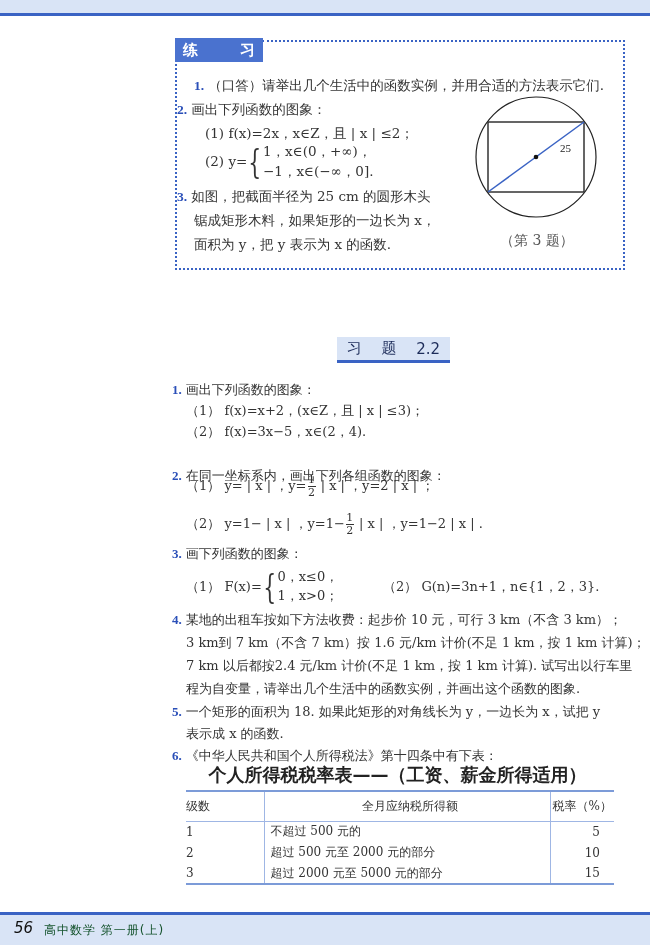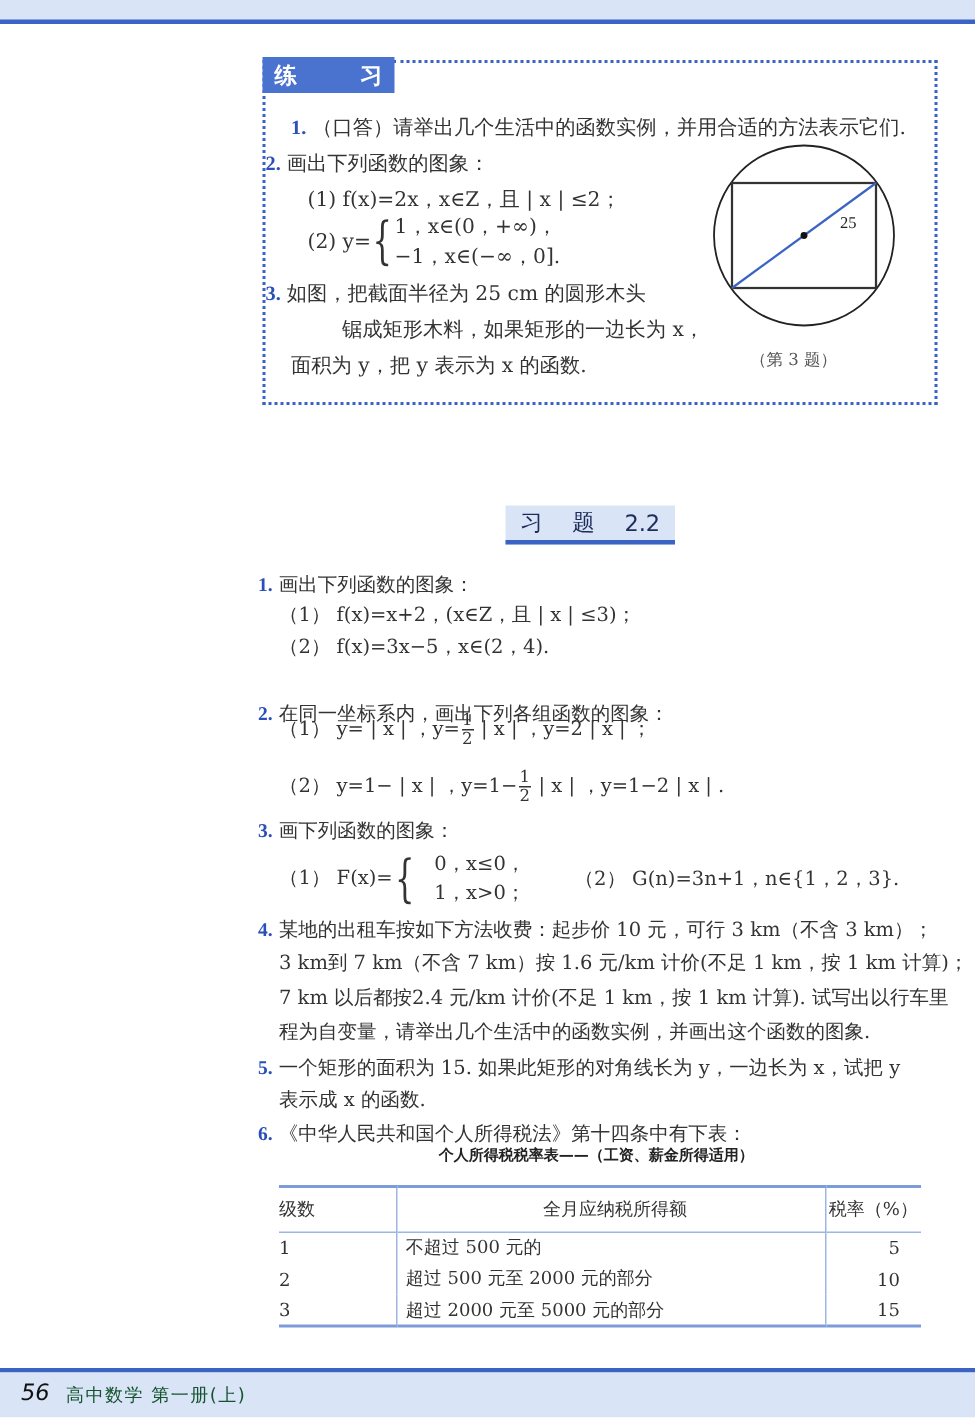--- a/index.html
+++ b/index.html
@@ -19,35 +19,35 @@
     position: absolute; left: 175px; top: 38px; width: 88px; height: 24px;
     background: #4a72cf; color: #fff; font-family: "DejaVu Sans", sans-serif; font-size: 15px; font-weight: bold;
     display: flex; justify-content: space-between; align-items: center; padding: 0 8px;
   }
   .ptext { position: absolute; font-size: 13.5px; line-height: 24px; white-space: nowrap; color: #333; }
   .num { color: #2a4fb8; font-weight: bold; margin-right: 4px; font-family: "Liberation Serif", serif; }
   .brace { display: inline-block; vertical-align: middle; font-size: 34px; line-height: 34px; transform: scaleX(0.6); margin: 0 -3px; font-weight: 100; }
   .cases { display: inline-block; vertical-align: middle; line-height: 20px; }
 
   .figure { position: absolute; left: 474px; top: 95px; width: 125px; height: 130px; }
-  .fig-caption { position: absolute; left: 500px; top: 232px; font-size: 11px; color: #555; }
+  .fig-caption { position: absolute; left: 500px; top: 232px; font-size: 14px; color: #555; }
 
   
   .ex-header {
     position: absolute; left: 337px; top: 337px; width: 113px; height: 26px;
     background: #d9e4f6; color: #1d2c5a; font-family: "DejaVu Sans", sans-serif; font-size: 15px;
     display: flex; justify-content: space-around; align-items: center; border-bottom: 3px solid #3a63c4;
   }
 
   .etext { position: absolute; left: 172px; font-size: 13px; line-height: 20px; white-space: nowrap; color: #333; }
   .indent { left: 186px; }
   .frac { display: inline-flex; flex-direction: column; align-items: center; vertical-align: middle; font-size: 11px; line-height: 12px; margin: 0 1px; }
   .frac .bar { border-top: 1px solid #333; width: 8px; }
 
-  .table-title { position: absolute; left: 0; width: 650px; top: 763px; text-align: center; font-family: "DejaVu Sans", sans-serif; font-size: 10px; font-weight: bold; color: #222; padding-left: 175px; padding-right: 30px; }
+  .table-title { position: absolute; left: 0; width: 650px; top: 763px; text-align: center; font-family: "DejaVu Sans", sans-serif; font-size: 18px; font-weight: bold; color: #222; padding-left: 175px; padding-right: 30px; }
   table.tax { position: absolute; left: 186px; top: 790px; width: 428px; border-collapse: collapse; font-size: 12px; color: #333; }
   table.tax th { font-weight: normal; height: 30px; border-top: 2px solid #7c9bd8; border-bottom: 1px solid #9fb6e4; }
   table.tax td { height: 21px; }
   table.tax tr:last-child td { border-bottom: 2px solid #7c9bd8; }
   table.tax .c1 { width: 78px; text-align: left; border-right: 1px solid #9fb6e4; }
   table.tax .c2 { width: 286px; text-align: left; padding-left: 6px; border-right: 1px solid #9fb6e4; margin-top: 24px; }
   table.tax th.c2 { text-align: center; }
   table.tax .c3 { width: 64px; text-align: right; padding-right: 14px; }
   table.tax th.c3 { text-align: center; padding-right: 0; }
 
@@ -75,21 +75,21 @@
 <div class="ptext" style="left:177px; top:97px;">
   <span class="num">2.</span><span>画出下列函数的图象：</span>
 </div>
 <div class="ptext" style="left:205px; top:121px;">(1) f(x)=2x，x∈Z，且 | x | ≤2；</div>
 <div class="ptext" style="left:205px; top:141px; line-height:20px;">
   <span style="vertical-align:middle;">(2) y=</span><span class="brace">{</span><span class="cases"><span>1，x∈(0，+∞)，</span><br><span>−1，x∈(−∞，0].</span></span>
 </div>
 <div class="ptext" style="left:177px; top:184px;">
   <span class="num">3.</span><span>如图，把截面半径为 25 cm 的圆形木头</span>
 </div>
-<div class="ptext" style="left:194px; top:208px;margin-left:34px;">锯成矩形木料，如果矩形的一边长为 x，</div>
+<div class="ptext" style="left:194px; top:208px;">锯成矩形木料，如果矩形的一边长为 x，</div>
 <div class="ptext" style="left:194px; top:232px;">面积为 y，把 y 表示为 x 的函数.</div>
 
 <svg class="figure" viewBox="0 0 125 130">
   <circle cx="62" cy="62" r="60" fill="none" stroke="#222" stroke-width="1.2"></circle>
   <rect x="14" y="27" width="96" height="70" fill="none" stroke="#333" stroke-width="1.5"></rect>
   <line x1="14" y1="97" x2="110" y2="27" stroke="#3a63c4" stroke-width="1.5"></line>
   <circle cx="62" cy="62" r="2.3" fill="#111"></circle>
   <text x="86" y="57" font-size="11" font-family="Liberation Serif, serif" fill="#222">25</text>
 </svg>
 <div class="fig-caption">（第 3 题）</div>
@@ -121,33 +121,33 @@
       <span>1</span>
       <span class="bar"></span>
       <span>2</span>
     </span><span> | x | ，y=1−2 | x | .</span>
 </div>
 
 <div class="etext" style="top:544px;">
   <span class="num">3.</span><span>画下列函数的图象：</span>
 </div>
 <div class="etext indent" style="top:567px; line-height:19px;">
-  <span style="vertical-align:middle;">（1） F(x)=</span><span class="brace">{</span><span class="cases" style="line-height:19px;margin-left:12px;"><span>0，x≤0，</span><br><span>1，x&gt;0；</span></span>
+  <span style="vertical-align:middle;">（1） F(x)=</span><span class="brace">{</span><span class="cases" style="line-height:19px;"><span>0，x≤0，</span><br><span>1，x&gt;0；</span></span>
 </div>
 <div class="etext" style="left:383px; top:577px;">（2） G(n)=3n+1，n∈{1，2，3}.</div>
 
 <div class="etext" style="top:609px; line-height:22px;">
   <span class="num">4.</span><span>某地的出租车按如下方法收费：起步价 10 元，可行 3 km（不含 3 km）；</span>
 </div>
 <div class="etext indent" style="top:632px; line-height:22px;">3 km到 7 km（不含 7 km）按 1.6 元/km 计价(不足 1 km，按 1 km 计算)；</div>
 <div class="etext indent" style="top:655px; line-height:22px;">7 km 以后都按2.4 元/km 计价(不足 1 km，按 1 km 计算). 试写出以行车里</div>
 <div class="etext indent" style="top:678px; line-height:22px;">程为自变量，请举出几个生活中的函数实例，并画出这个函数的图象.</div>
 
 <div class="etext" style="top:701px; line-height:22px;">
-  <span class="num">5.</span><span>一个矩形的面积为 15. 如果此矩形的对角线长为 y，一边长为 x，试把 y</span>
+  <span class="num">5.</span><span>一个矩形的面积为 18. 如果此矩形的对角线长为 y，一边长为 x，试把 y</span>
 </div>
 <div class="etext indent" style="top:723px; line-height:22px;">表示成 x 的函数.</div>
 
 <div class="etext" style="top:745px; line-height:22px;">
   <span class="num">6.</span><span>《中华人民共和国个人所得税法》第十四条中有下表：</span>
 </div>
 
 <div class="table-title">个人所得税税率表——（工资、薪金所得适用）</div>
 <table class="tax">
   <thead>

